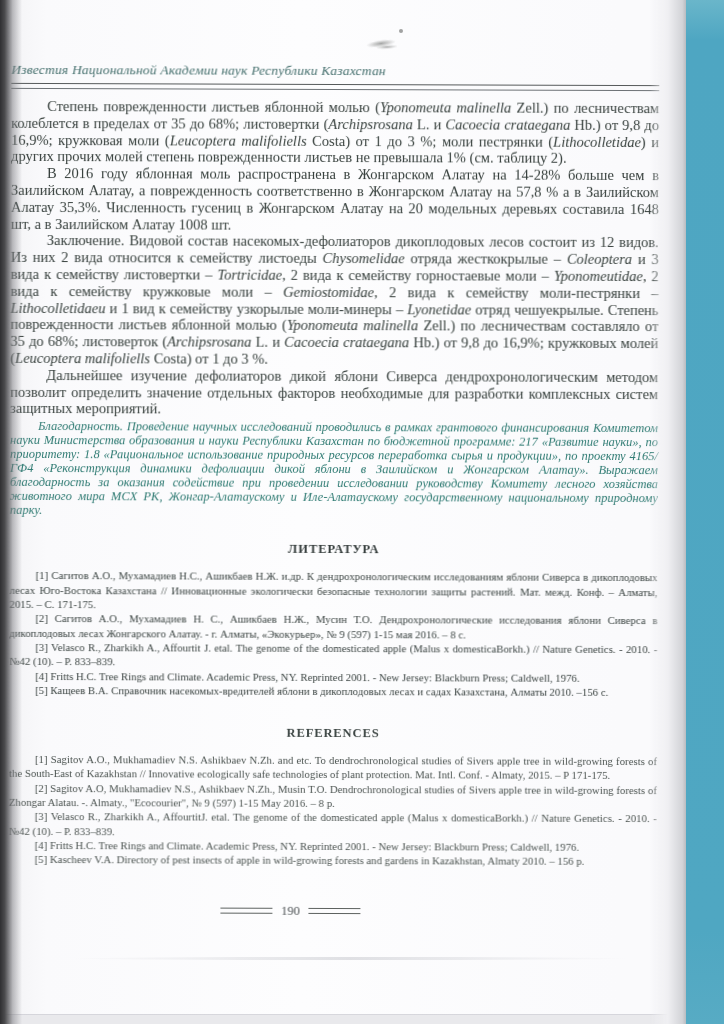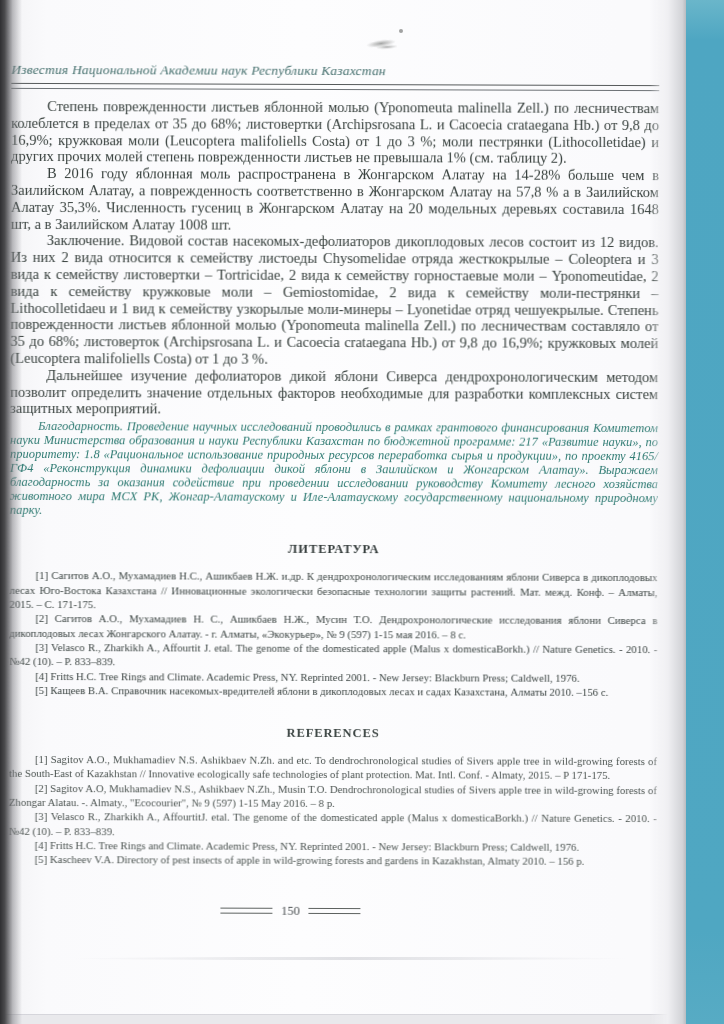--- a/index.html
+++ b/index.html
@@ -32,21 +32,21 @@
     background:rgba(70,72,70,.5);filter:blur(.4px);z-index:2;}
 
   .content{position:absolute;left:10px;top:0;width:648px;z-index:2;transform:rotate(.2deg);
     filter:blur(.15px);}
   .running-head{margin-top:63px;font-style:italic;font-size:13.5px;color:#46706e;letter-spacing:.2px;}
   .double-rule{margin-top:5px;height:4px;border-top:1.4px solid #55595a;border-bottom:1.1px solid #6d7276;}
 
   .body-par{margin:0;text-align:justify;font-size:14.5px;line-height:16.8px;color:#37403d;text-indent:36px;}
   .par-first{margin-top:9px;}
   .bd{font-weight:normal;}
-  .it{}
+  .it{font-style:italic;}
 
   .ack{margin:3px 0 0 0;text-align:justify;font-style:italic;font-size:12.5px;line-height:13.9px;
     color:#2e7a72;text-indent:28px;}
 
   .section-heading{text-align:center;font-weight:bold;font-size:12.5px;letter-spacing:.9px;
     color:#343c3b;margin:24px 0 12px 0;}
   .section-heading.en{margin-top:28px;color:#3d4644;}
 
   .ref{margin:0;text-align:justify;font-size:10.8px;line-height:14.3px;color:#3c4543;text-indent:26px;}
   .ref.en{color:#4b5350;}
@@ -88,17 +88,17 @@
 
     <div class="section-heading en">REFERENCES</div>
     <p class="ref en">[1] Sagitov A.O., Mukhamadiev N.S. Ashikbaev N.Zh. and etc. To dendrochronological studies of Sivers apple tree in wild-growing forests of the South-East of Kazakhstan // Innovative ecologically safe technologies of plant protection. Mat. Intl. Conf. - Almaty, 2015. – P 171-175.</p>
     <p class="ref en">[2] Sagitov A.O, Mukhamadiev N.S., Ashikbaev N.Zh., Musin T.O. Dendrochronological studies of Sivers apple tree in wild-growing forests of Zhongar Alatau. -. Almaty., "Ecocourier", № 9 (597) 1-15 May 2016. – 8 p.</p>
     <p class="ref en">[3] Velasco R., Zharkikh A., AffourtitJ. etal. The genome of the domesticated apple (Malus x domesticaBorkh.) // Nature Genetics. - 2010. - №42 (10). – P. 833–839.</p>
     <p class="ref en">[4] Fritts H.C. Tree Rings and Climate. Academic Press, NY. Reprinted 2001. - New Jersey: Blackburn Press; Caldwell, 1976.</p>
     <p class="ref en">[5] Kascheev V.A. Directory of pest insects of apple in wild-growing forests and gardens in Kazakhstan, Almaty 2010. – 156 p.</p>
 
     <div class="footer">
       <span class="pg-rule"></span>
-      <span>150</span>
+      <span>190</span>
       <span class="pg-rule"></span>
     </div>
   </div>
 </div>
 
 </body></html>

